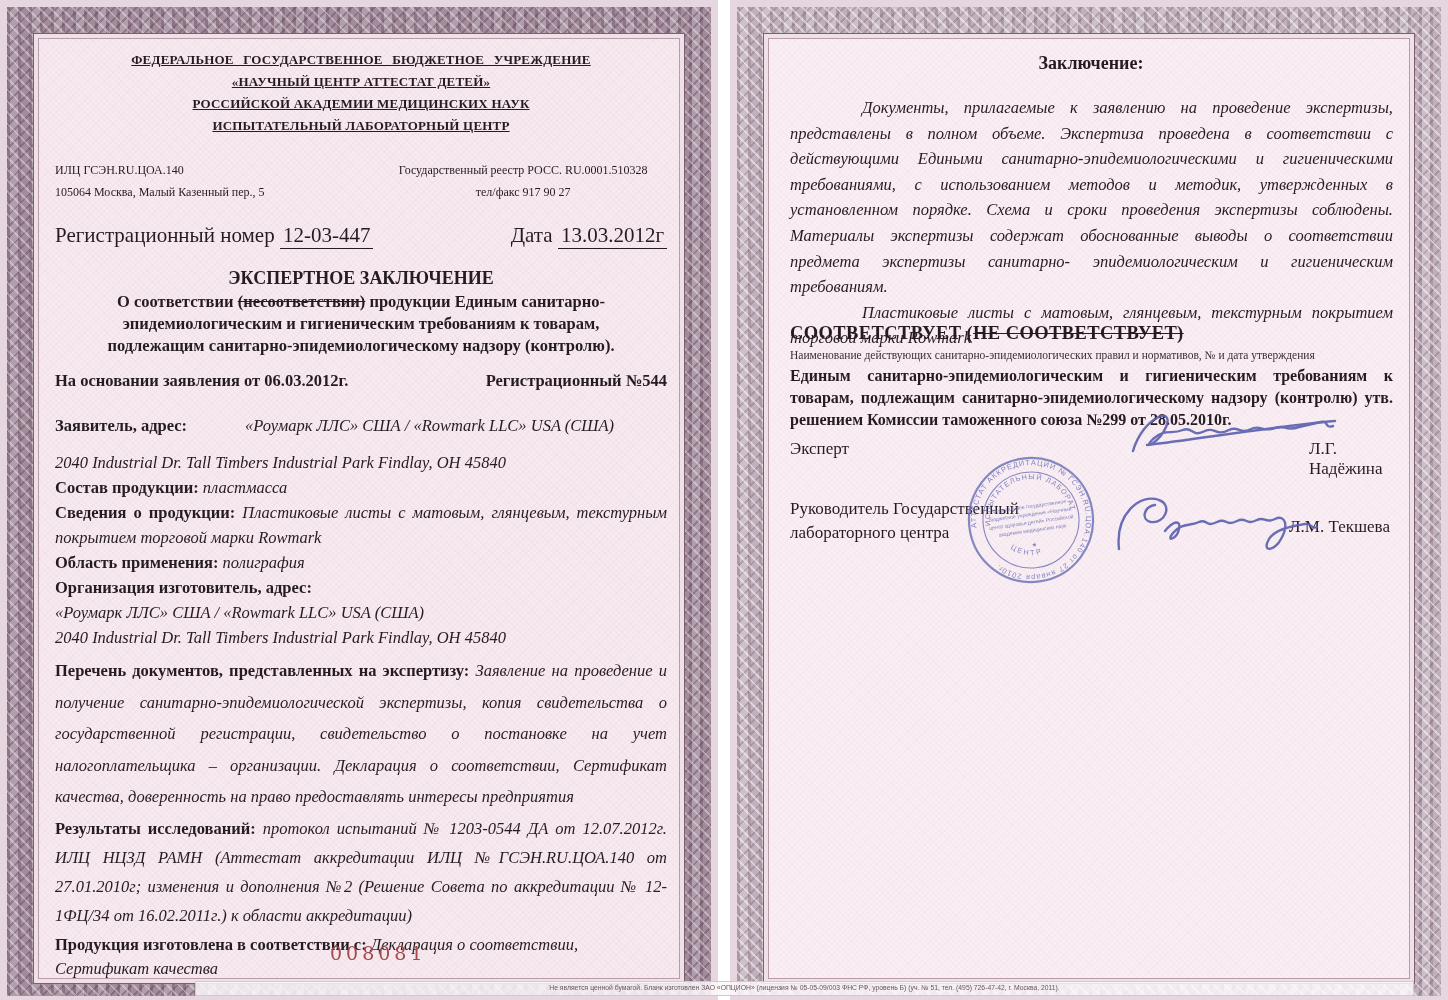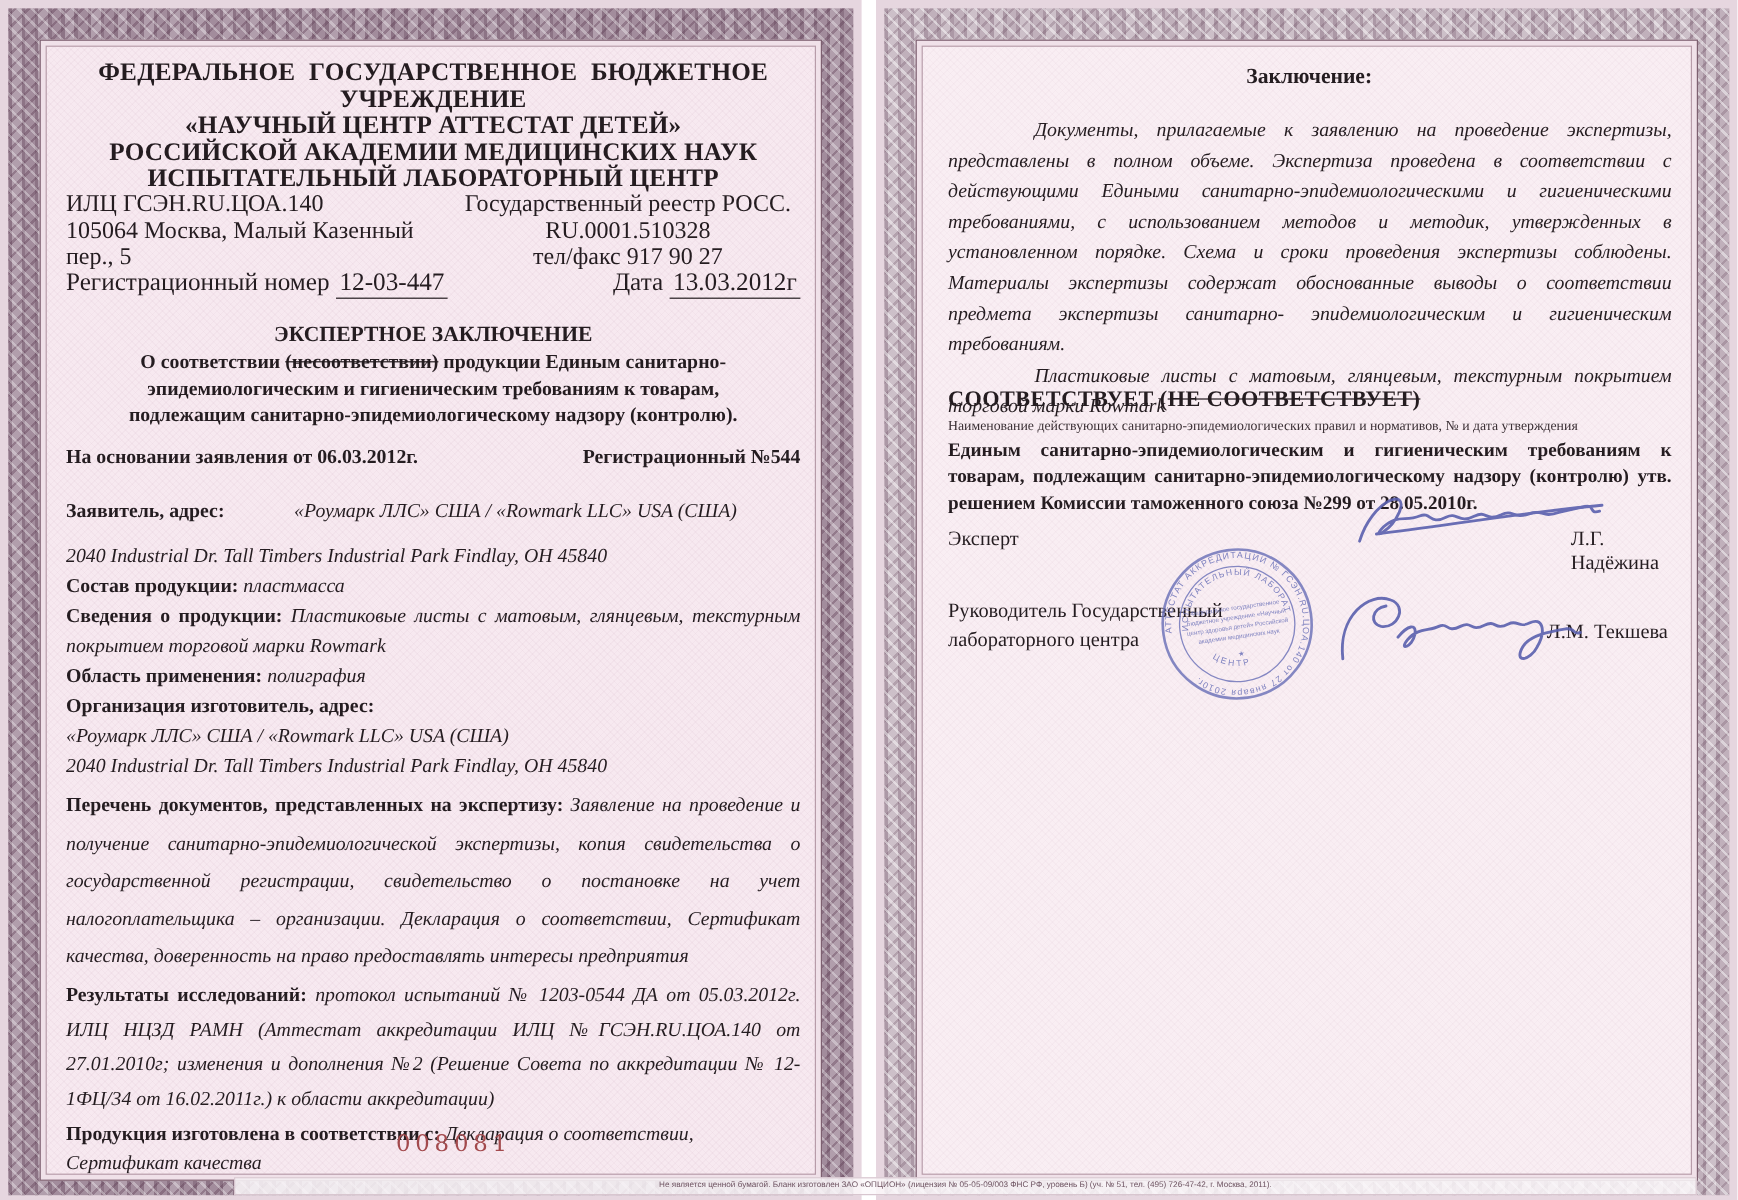--- a/index.html
+++ b/index.html
@@ -28,23 +28,23 @@
            repeating-linear-gradient(-45deg, rgba(171,120,150,.04) 0 1px, transparent 1px 4px),
            #f9eef3;}
   .blk{position:absolute;left:16px;right:12px;}
   .center{text-align:center;}
   .b{font-weight:bold;}
   .i{font-style:italic;}
   .strike{text-decoration:line-through;}
   .uline{border-bottom:1.2px solid #241c20;padding:0 3px 1px 3px;}
 
   
-  .hdr{font-weight:bold;font-size:21px;line-height:22px;letter-spacing:.2px;}
+  .hdr{font-weight:bold;font-size:13px;line-height:22px;letter-spacing:.2px;text-decoration:underline;}
   .hdr .l1{word-spacing:6px;}
-  .orgrow{display:flex;font-size:20px;line-height:22px;justify-content:center;}
+  .orgrow{display:flex;font-size:12px;line-height:22px;justify-content:center;}
   .orgrow .colL{width:330px;}
   .orgrow .colR{width:300px;text-align:center;margin-left:8px;}
   .regrow{display:flex;justify-content:space-between;font-size:21px;}
   .ttl{font-weight:bold;font-size:18px;line-height:23px;}
   .subttl{font-weight:bold;font-size:16.5px;line-height:22px;width:92%;margin:1px auto 0 auto;}
   .basisrow{display:flex;justify-content:space-between;font-weight:bold;font-size:16.5px;}
   .fields{font-size:16.5px;line-height:25px;}
   .frow{text-align:justify;}
   .frow .lbl{font-weight:bold;}
   .frow .val{font-style:italic;}
@@ -130,21 +130,21 @@
             <div class="frow"><span class="lbl">Состав продукции:</span> <span class="val">пластмасса</span></div>
             <div class="frow"><span class="lbl">Сведения о продукции:</span> <span class="val">Пластиковые листы с матовым, глянцевым, текстурным покрытием торговой марки Rowmark</span></div>
             <div class="frow"><span class="lbl">Область применения:</span> <span class="val">полиграфия</span></div>
             <div class="frow"><span class="lbl">Организация изготовитель, адрес:</span></div>
             <div class="frow"><span class="val">«Роумарк ЛЛС» США / «Rowmark LLC» USA (США)</span></div>
             <div class="frow"><span class="val">2040 Industrial Dr. Tall Timbers Industrial Park Findlay, OH 45840</span></div>
           </div>
 
           <div class="blk lower" style="top:616px">
             <p class="docs"><span class="b">Перечень документов, представленных на экспертизу:</span> <span class="i">Заявление на проведение и получение санитарно-эпидемиологической экспертизы, копия свидетельства о государственной регистрации, свидетельство о постановке на учет налогоплательщика – организации. Декларация о соответствии, Сертификат качества, доверенность на право предоставлять интересы предприятия</span></p>
-            <p class="res"><span class="b">Результаты исследований:</span> <span class="i">протокол испытаний № 1203-0544  ДА от 05.03.2012г. ИЛЦ НЦЗД РАМН (Аттестат аккредитации  ИЛЦ №ГСЭН.RU.ЦОА.140 от 27.01.2010г; изменения и дополнения №2 (Решение Совета по аккредитации № 12-1ФЦ/34 от 16.02.2011г.) к области аккредитации)</span></p>
+            <p class="res"><span class="b">Результаты исследований:</span> <span class="i">протокол испытаний № 1203-0544  ДА от 12.07.2012г. ИЛЦ НЦЗД РАМН (Аттестат аккредитации  ИЛЦ №ГСЭН.RU.ЦОА.140 от 27.01.2010г; изменения и дополнения №2 (Решение Совета по аккредитации № 12-1ФЦ/34 от 16.02.2011г.) к области аккредитации)</span></p>
             <p class="made"><span class="b">Продукция изготовлена в соответствии с:</span> <span class="i">Декларация о соответствии, Сертификат качества</span></p>
 
           </div>
 
           <div class="serial">008081</div>
 
         </div>
       </div>
     </div>
   </div>

